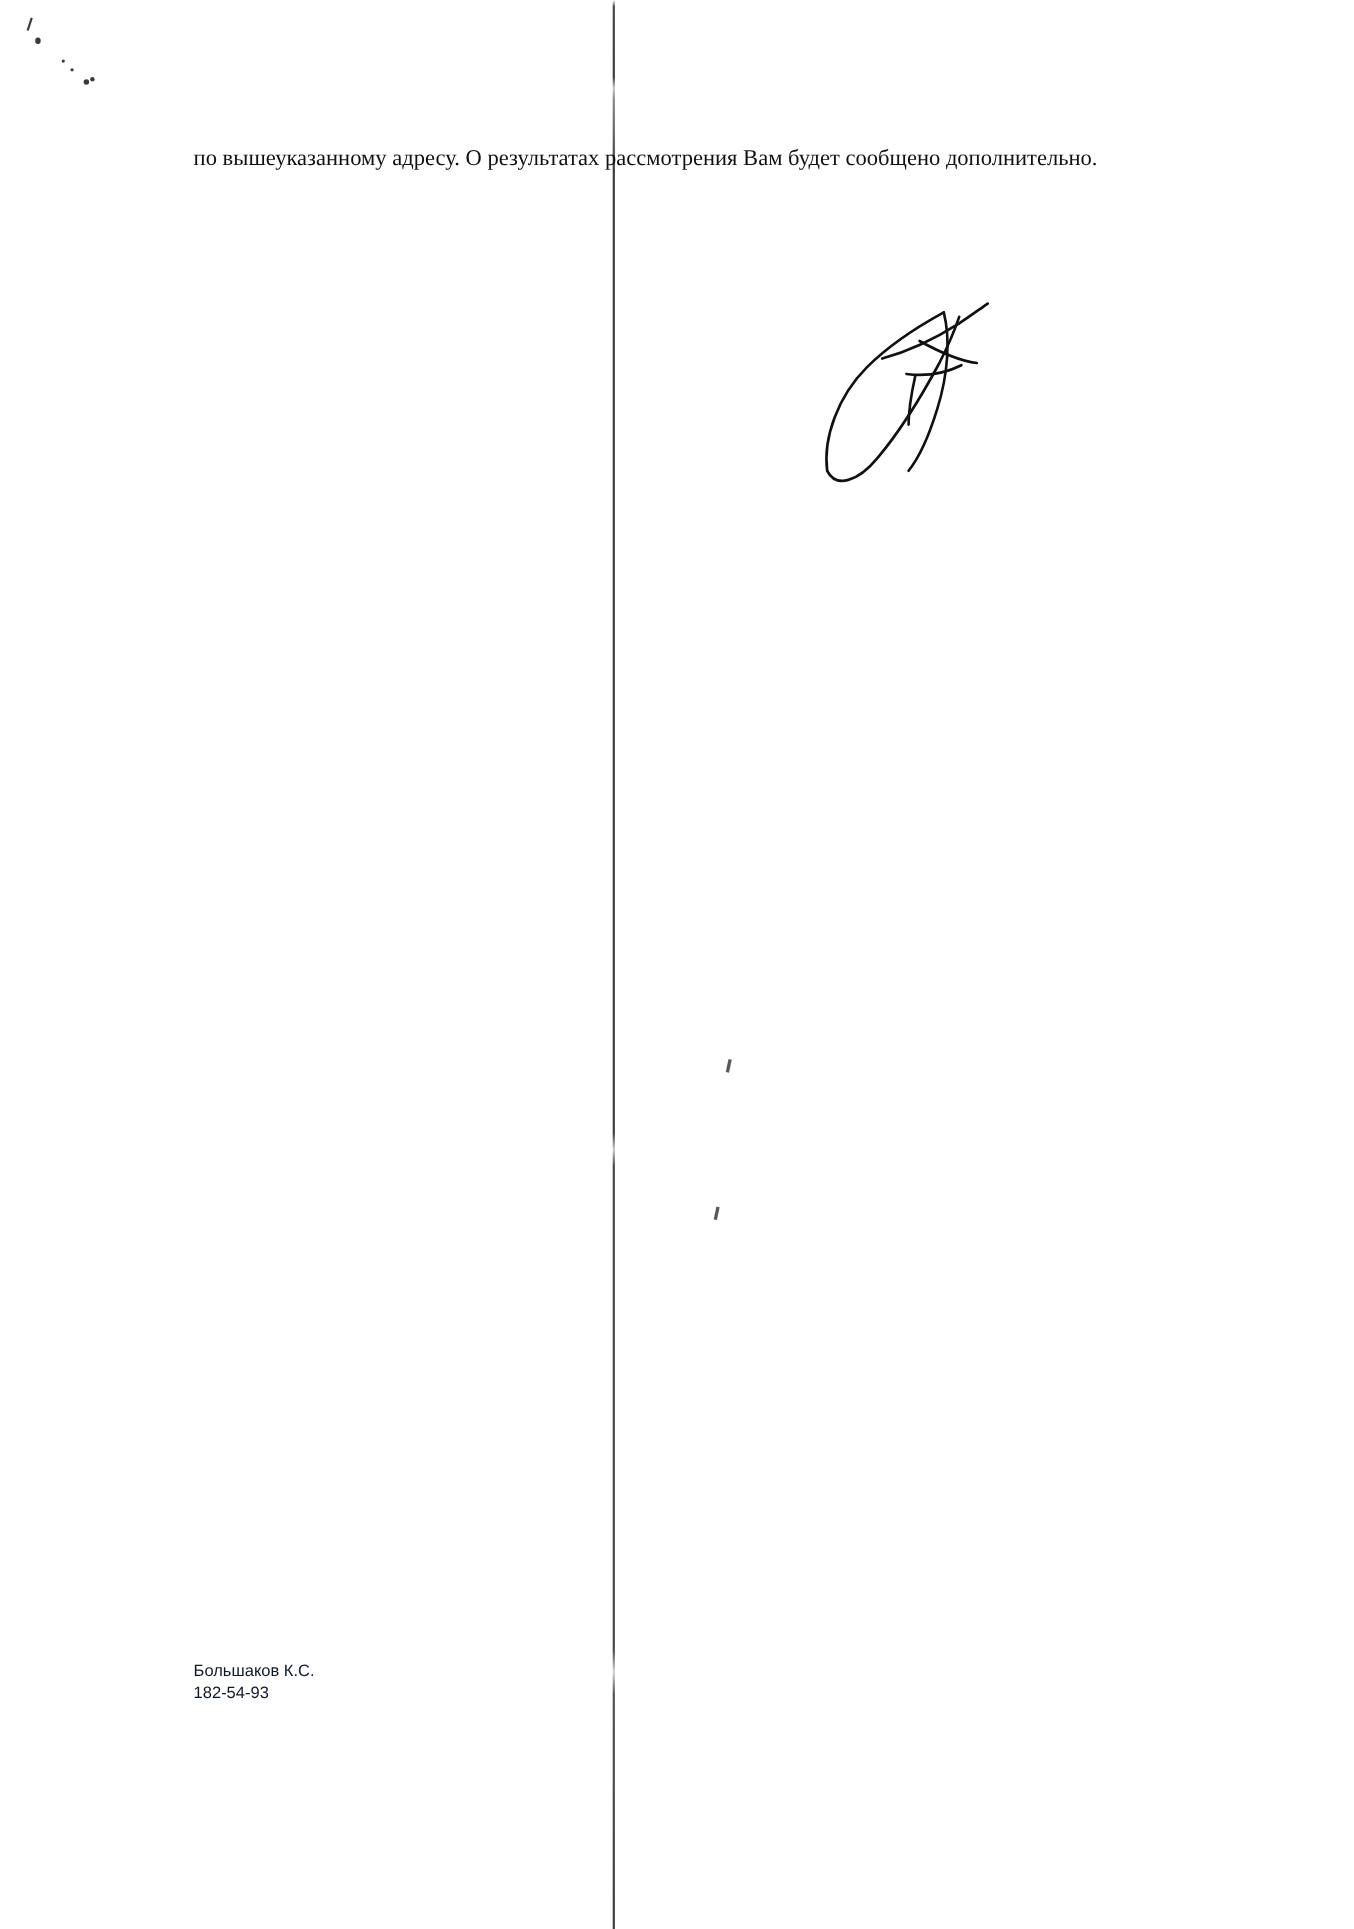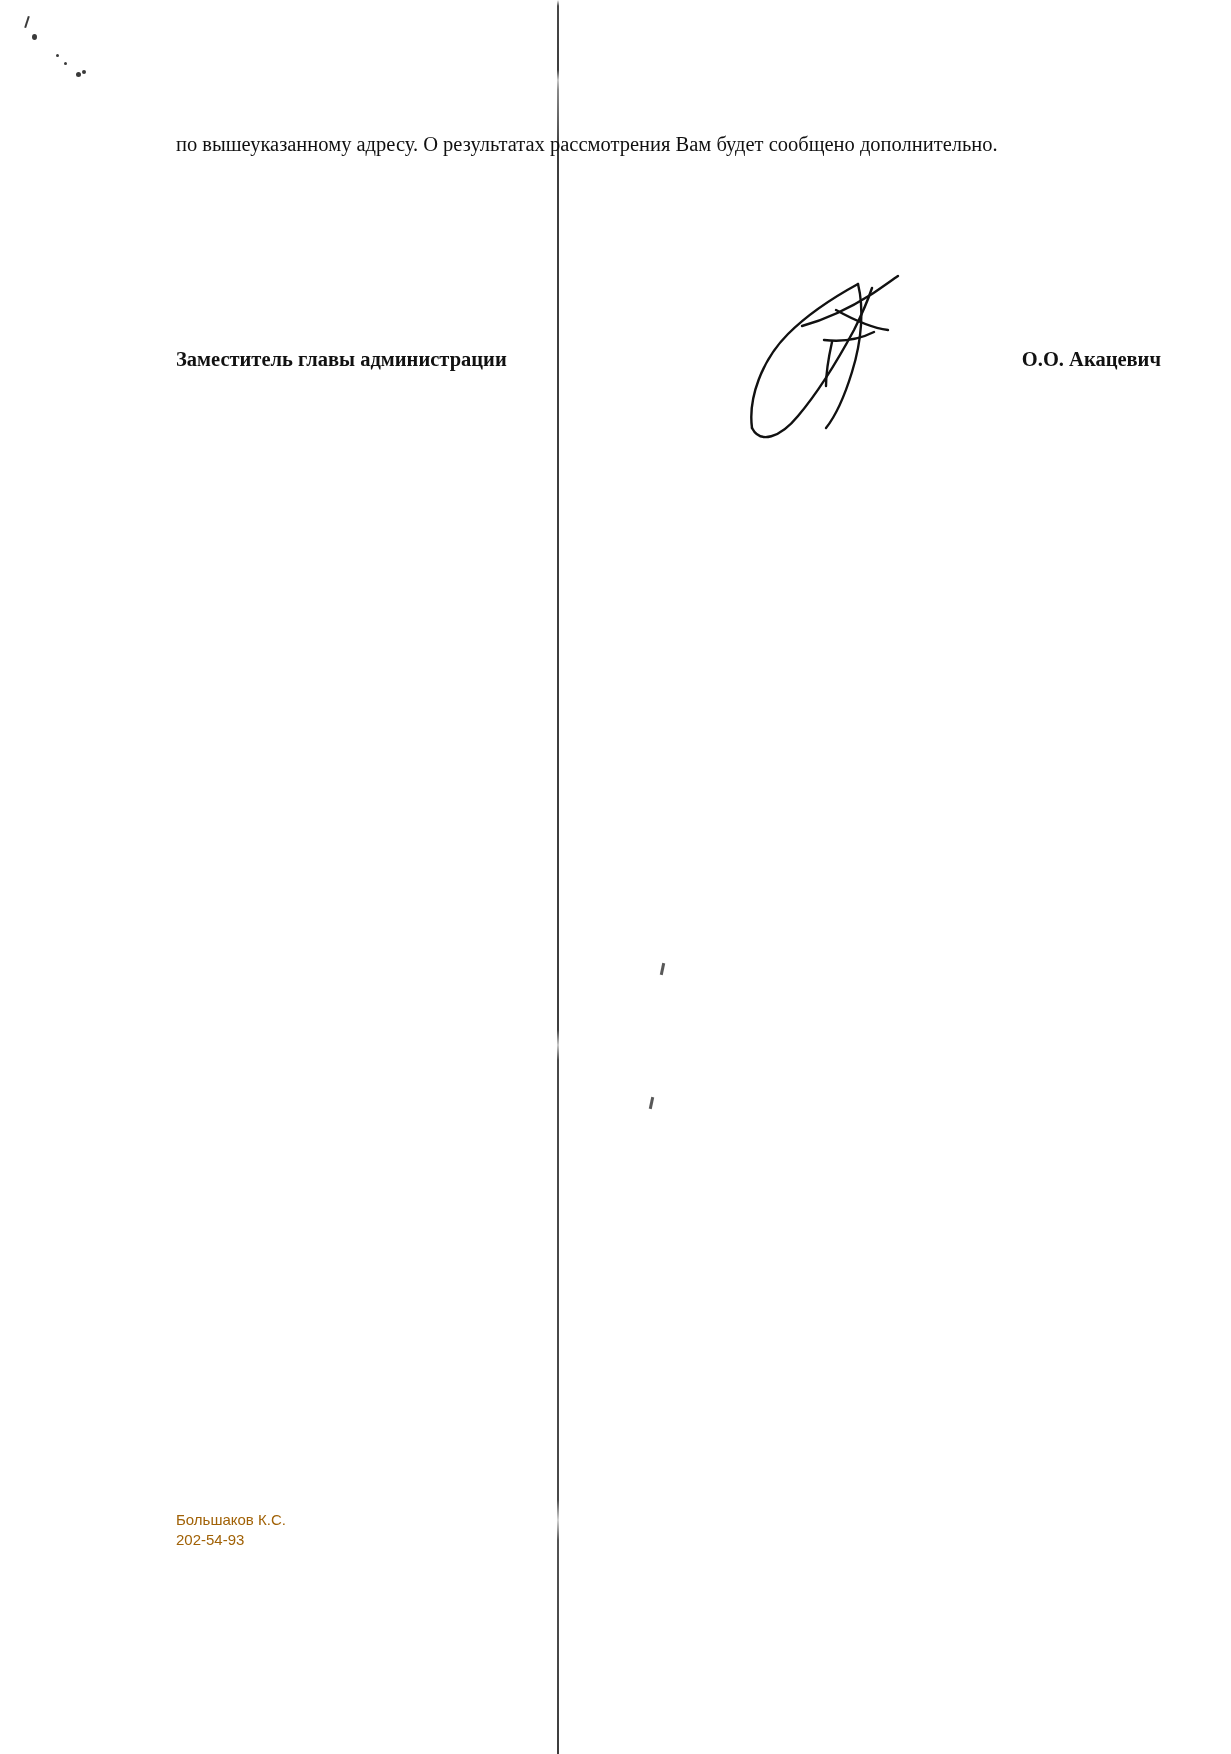--- a/index.html
+++ b/index.html
@@ -110,21 +110,21 @@
     pointer-events: none;
   }
 
   .executor {
     position: absolute;
     left: 176px;
     top: 1510px;
     font-family: "Liberation Sans", sans-serif;
     font-size: 15px;
     line-height: 20px;
-    color: #a16207;
+    color: #0f172a;
   }
   .executor div { white-space: nowrap; }
 
   .tick {
     position: absolute;
     width: 3px;
     height: 12px;
     background: #2e2e2e;
     transform: rotate(12deg);
     opacity: 0.8;
@@ -145,35 +145,31 @@
     <div class="speck" style="left: 62px; top: 60px; width: 4px; height: 4px;"></div>
     <div class="speck" style="left: 6px; top: 6px; width: 2px; height: 12px; border-radius:0; transform: rotate(18deg);"></div>
   </div>
 
   <div class="tick" style="left: 661px; top: 963px;"></div>
   <div class="tick" style="left: 650px; top: 1097px;"></div>
 
   <p class="body-text para-1">по вышеуказанному адресу. О результатах рассмотрения Вам будет сообщено дополнительно.</p>
 
 
-  <div class="signature-row">
-    <span class="signer-title">Заместитель главы администрации</span>
-    <span class="signer-name">О.О. Акацевич</span>
-  </div>
 
   <svg class="signature-mark" viewBox="0 0 200 210">
     <g fill="none" stroke="#111111" stroke-width="2.4" stroke-linecap="round" stroke-linejoin="round">
       <path d="M12 160 C 8 130, 22 92, 48 66 C 70 44, 96 28, 118 16"></path>
       <path d="M12 160 C 20 176, 40 170, 58 148 C 80 122, 100 88, 114 62 C 122 46, 128 32, 132 20"></path>
       <path d="M118 16 C 124 40, 122 72, 112 104 C 104 130, 94 150, 86 160"></path>
       <path d="M62 58 C 84 52, 110 40, 132 26 C 144 18, 152 12, 158 8"></path>
       <path d="M96 42 C 114 52, 132 60, 148 62"></path>
       <path d="M84 72 C 100 74, 118 72, 134 64"></path>
       <path d="M92 74 C 88 92, 86 106, 86 118"></path>
     </g>
   </svg>
 
   <div class="executor">
     <div>Большаков К.С.</div>
-    <div>202-54-93</div>
+    <div>182-54-93</div>
   </div>
 
 </div>
 
 </body></html>

